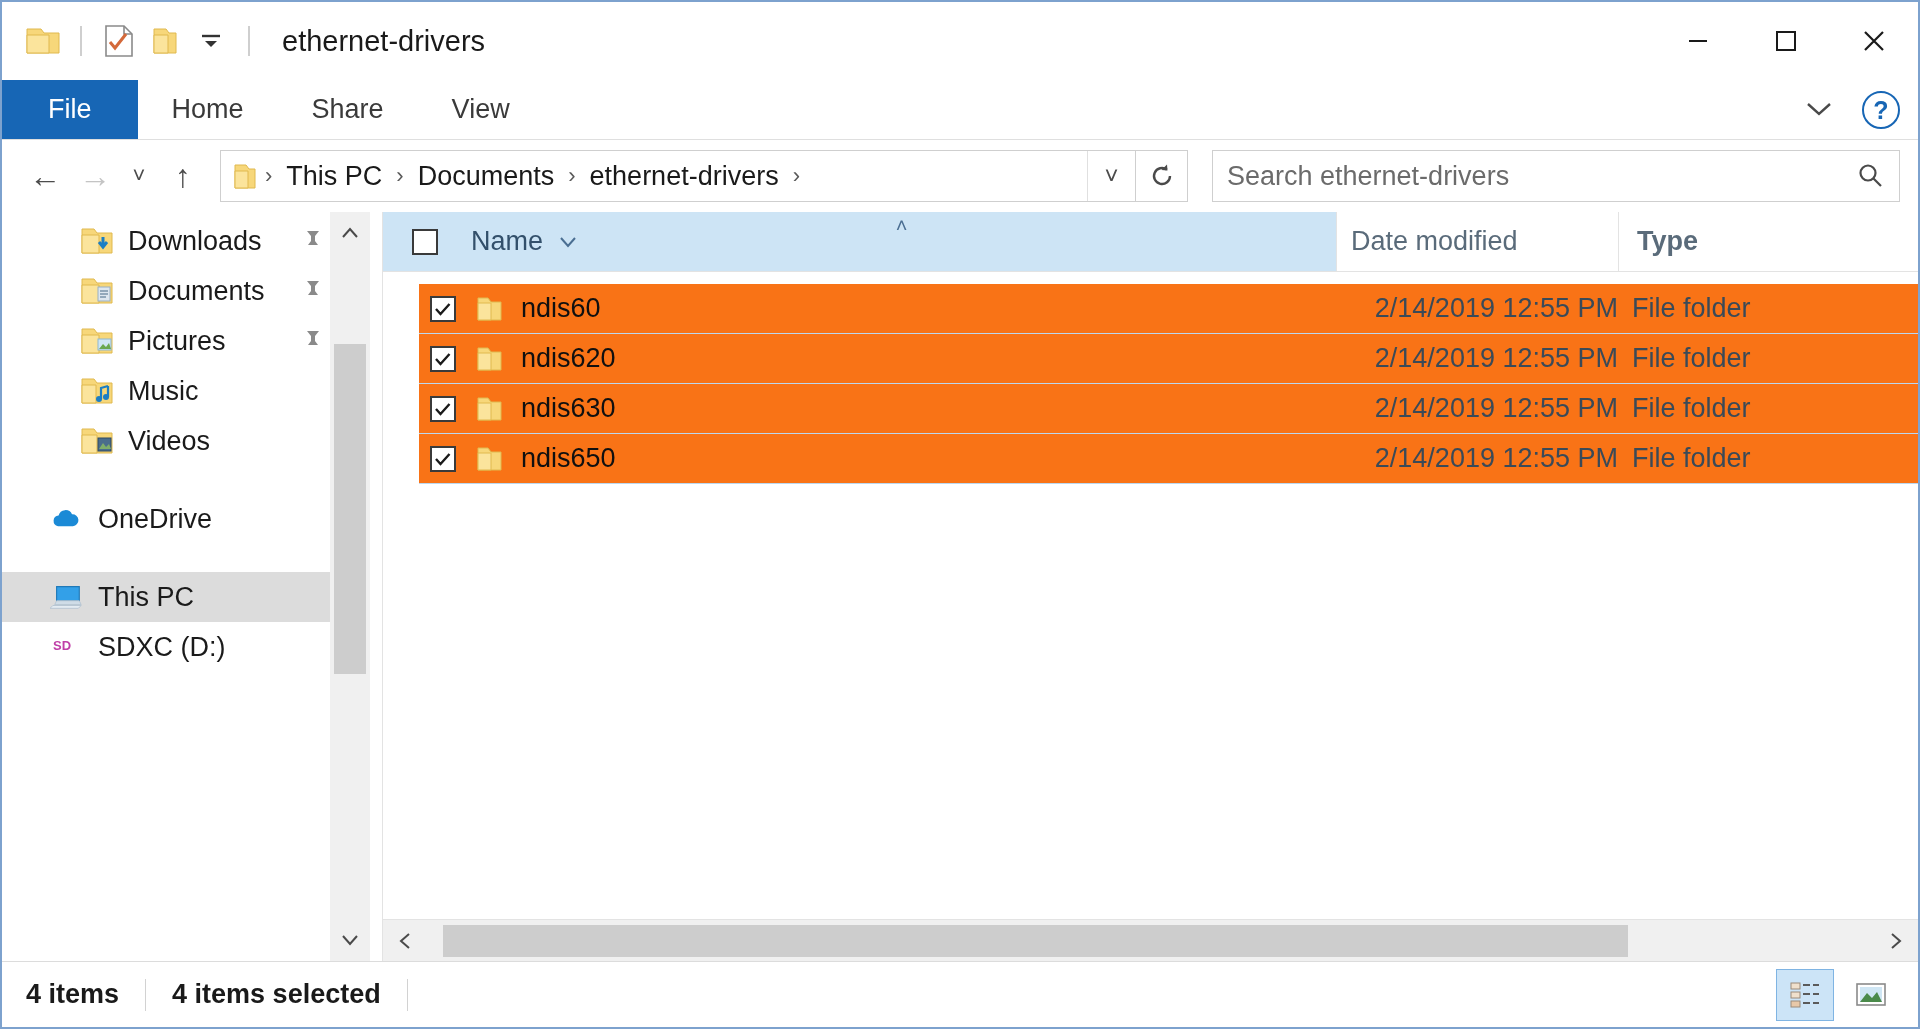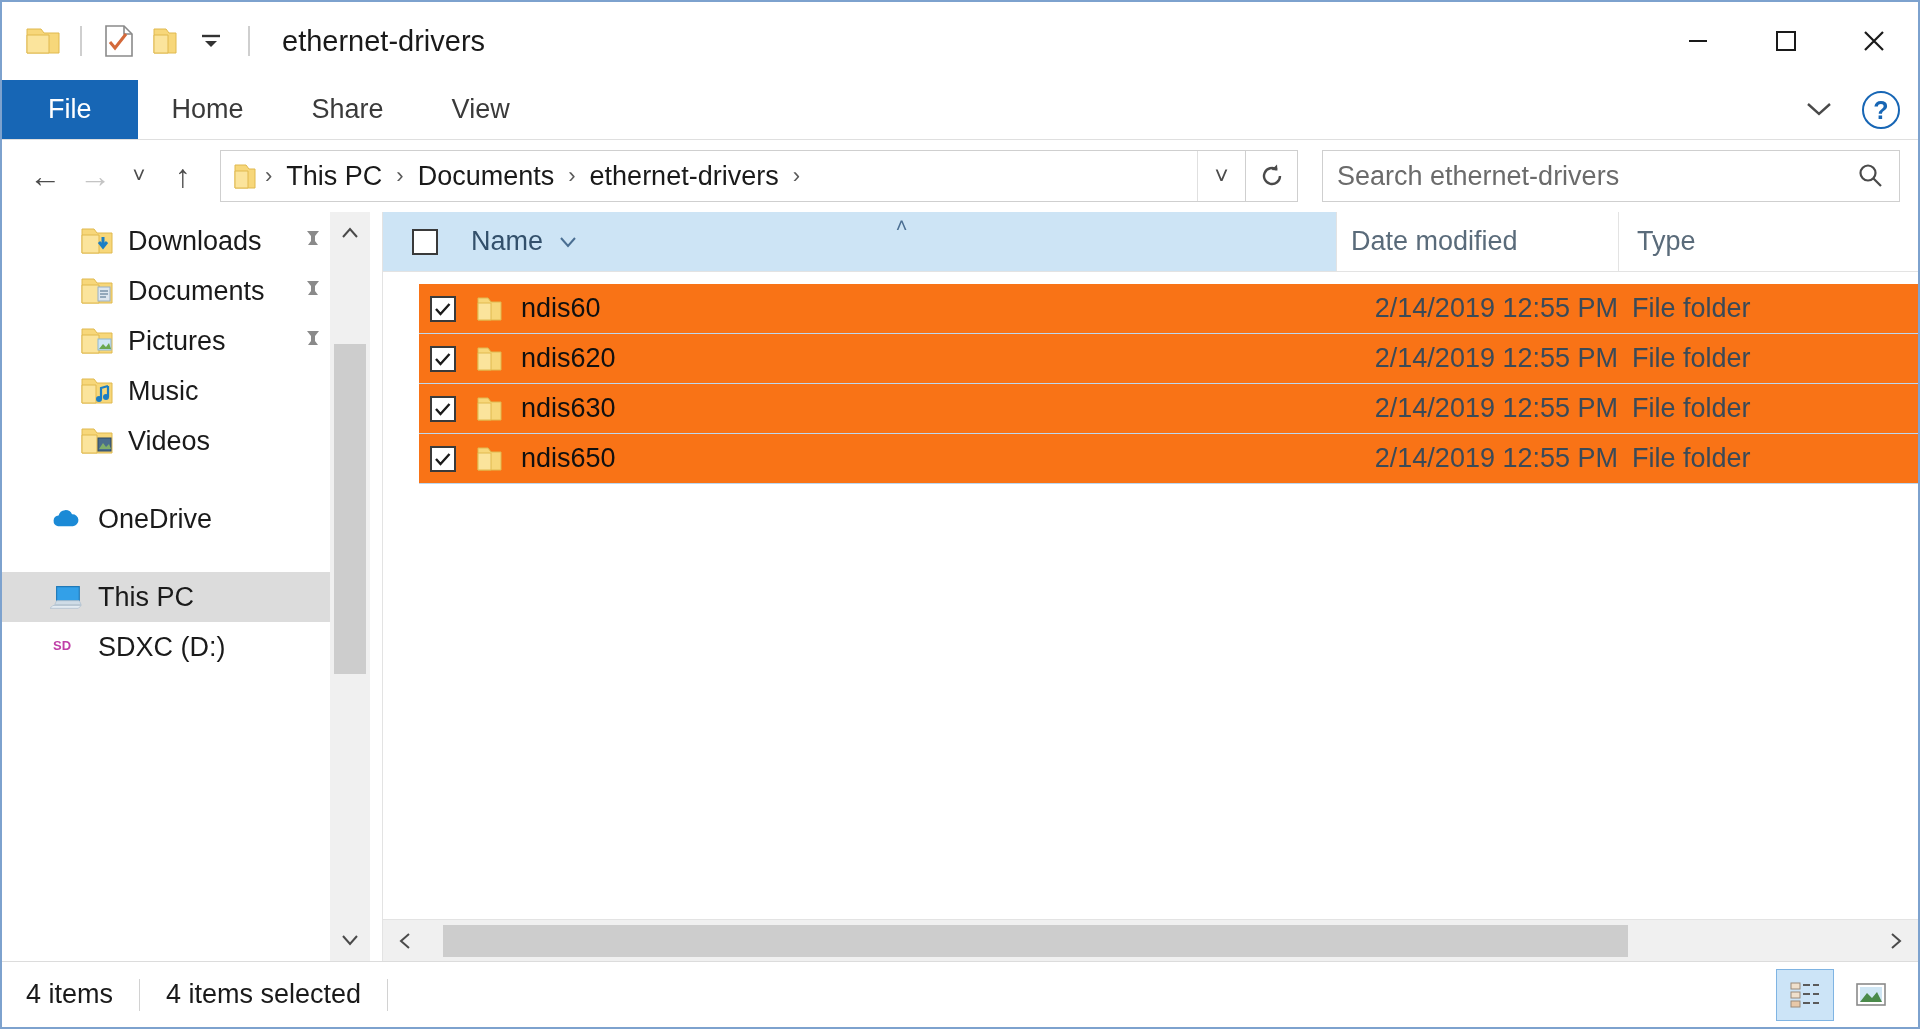--- a/index.html
+++ b/index.html
@@ -114,21 +114,21 @@
     border-left: 1px solid #e0e0e0;
     margin-left: auto;
   }
   .refresh-btn {
     width: 52px; height: 52px;
     border: 1px solid #cfcfcf; border-left: none;
     display: flex; align-items: center; justify-content: center;
     background: #ffffff;
   }
   .search-box {
-    width: 578px; height: 52px;
+    width: 688px; height: 52px;
     border: 1px solid #cfcfcf;
     margin-left: 24px;
     display: flex; align-items: center;
     padding: 0 14px;
     background: #ffffff;
   }
   .search-box input {
     flex: 1; border: none; outline: none;
     font-size: 27px; color: #6b6b6b;
     font-family: "Liberation Sans", sans-serif;
@@ -238,20 +238,21 @@
     padding-left: 14px;
     font-size: 27px; color: #5a6b7a;
     border-left: 1px solid #e3e3e3;
   }
   .col-type {
     width: 300px; min-width: 300px; height: 100%;
     display: flex; align-items: center;
     padding-left: 18px;
     font-size: 27px; color: #5a6b7a;
     border-left: 1px solid #e3e3e3;
+    font-weight: bold;
   }
 
   .rows {
     flex: 1 1 auto;
     overflow: hidden;
     position: relative;
     padding-top: 12px;
   }
   .row {
     height: 50px;
@@ -307,21 +308,21 @@
   
   .statusbar {
     height: 66px; min-height: 66px;
     background: #ffffff;
     border-top: 1px solid #dcdcdc;
     display: flex; align-items: center;
     padding-left: 24px;
     position: relative;
   }
   .status-text {
-    font-size: 27px; color: #1a1a1a; white-space: nowrap;
+    font-size: 27px; color: #1a1a1a; white-space: nowrap; font-weight: bold;
   }
   .status-sep {
     width: 1px; height: 32px; background: #d2d2d2; margin: 0 26px;
   }
   .view-buttons {
     position: absolute; right: 18px; top: 0; height: 66px;
     display: flex; align-items: center; gap: 8px;
   }
   .view-btn {
     width: 58px; height: 52px;

